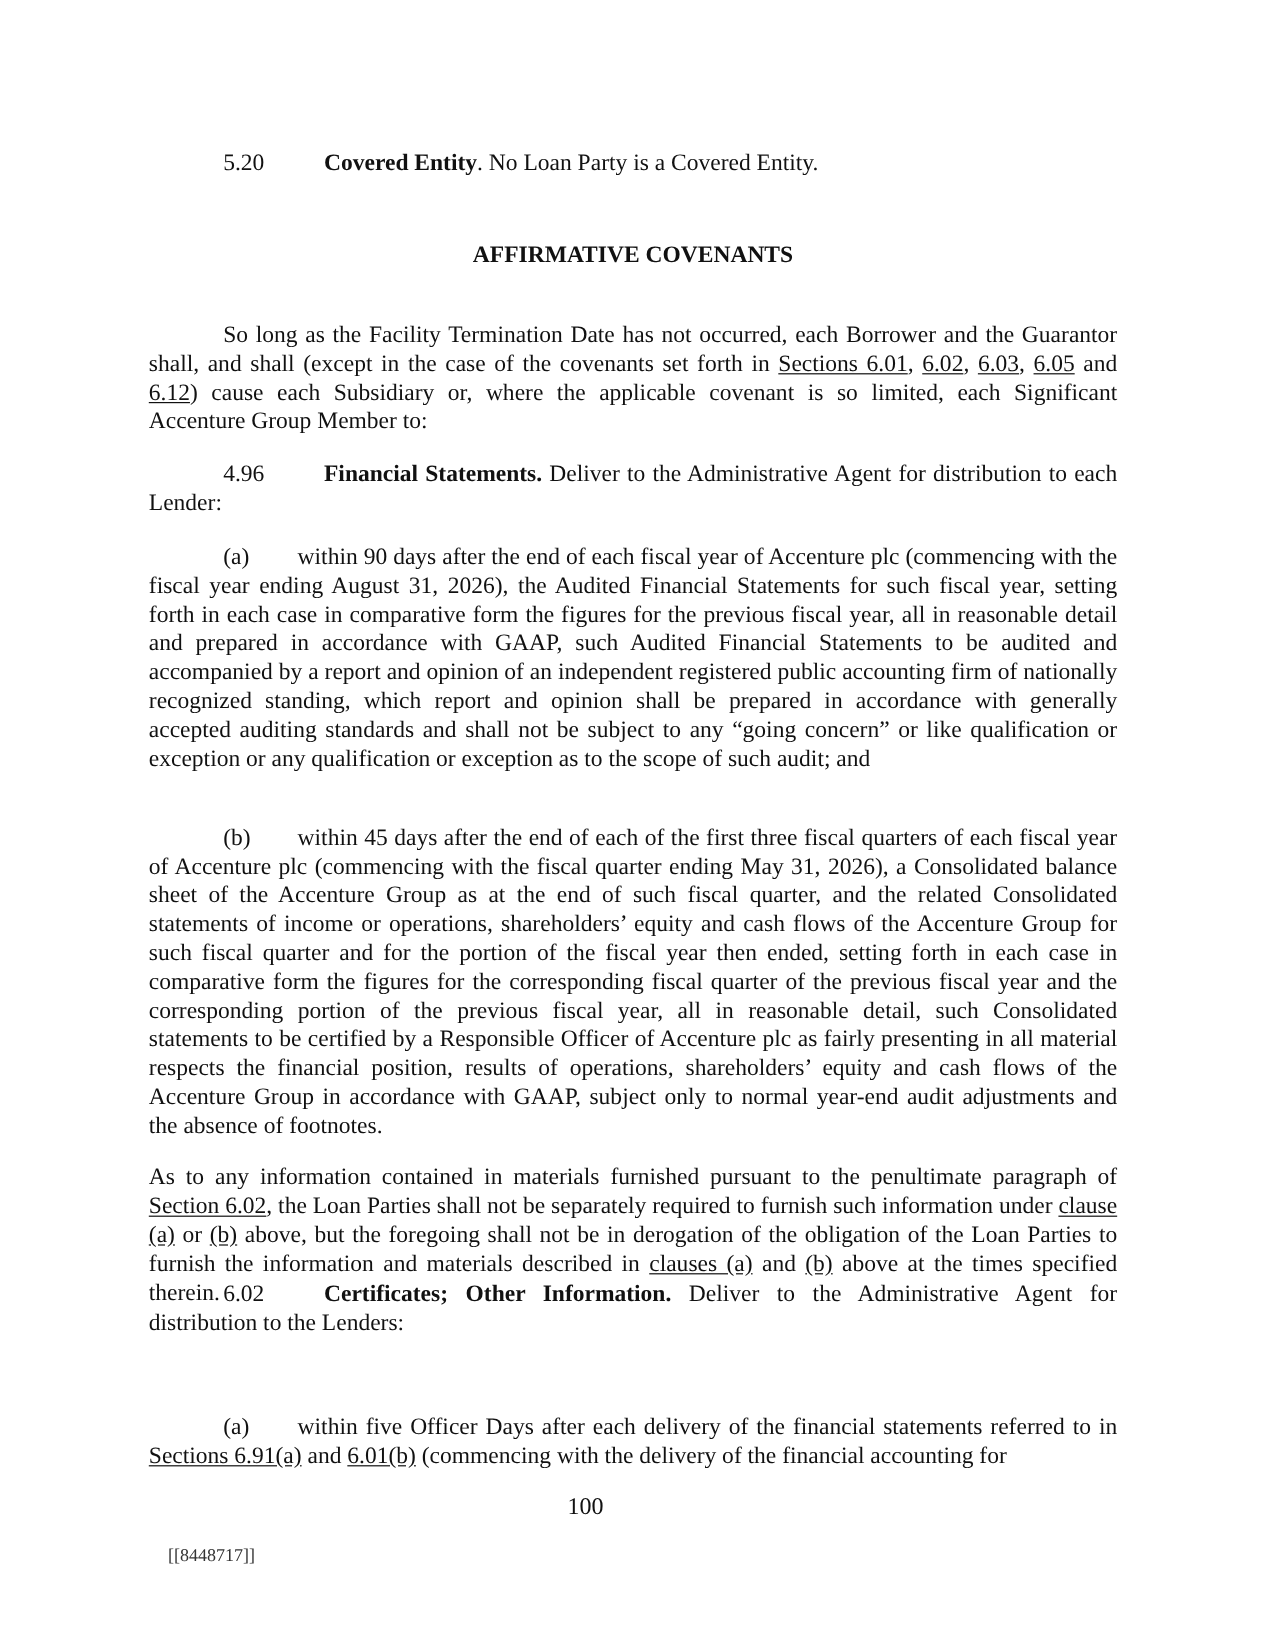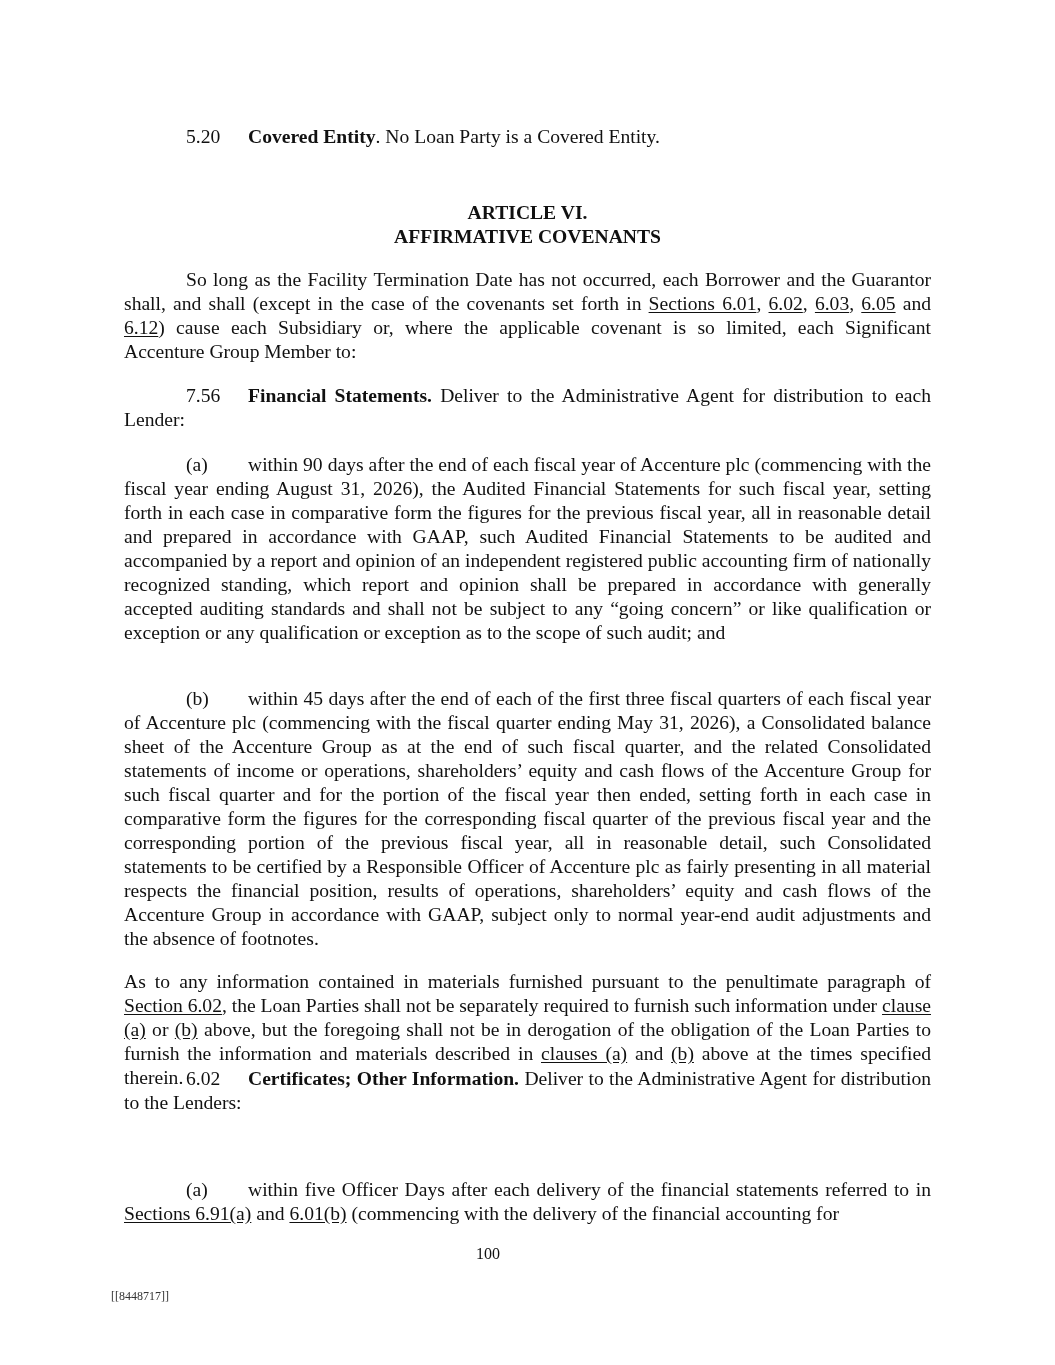--- a/index.html
+++ b/index.html
@@ -8,41 +8,40 @@
     font-family: "Liberation Serif", serif; color: #111111;
   }
   .page { position: absolute; left: 124px; top: 0; width: 807px; }
   .p {
     font-size: 19.6px; line-height: 24px; text-align: justify;
     margin: 0;
   }
   .indent { text-indent: 62px; }
   .num { font-weight: normal; display: inline-block; width: 62px; text-indent: 0; }
   .sub { display: inline-block; width: 62px; text-indent: 0; }
-  b { font-weight: bold; }
+  b { font-weight: bold; margin-left: 22px; }
   u { text-underline-offset: 2px; }
   .center { text-align: center; font-weight: bold; font-size: 19.6px; line-height: 24px; }
-  .pagenum { position: absolute; left: 0; width: 976px; top: 1245px; text-align: center; font-size: 16px; }
-  .docid { position: absolute; left: 111px; top: 1289px; font-size: 12px; color: #333; }
+  .pagenum { position: absolute; left: 0; width: 976px; top: 1245px; text-align: center; font-size: 20px; }
+  .docid { position: absolute; left: 140px; top: 1289px; font-size: 15px; color: #333; }
 </style>
 </head>
 <body>
 
 <div class="page">
 
   <p class="p indent" style="position:absolute; top:125px; width:807px;"><span class="num">5.20</span><b>Covered Entity</b><span>.  No Loan Party is a Covered Entity.</span></p>
 
   <div style="position:absolute; top:201px; width:807px;">
-    <div class="center">ARTICLE VI.</div>
     <div class="center">AFFIRMATIVE COVENANTS</div>
   </div>
 
   <p class="p indent" style="position:absolute; top:268px; width:807px;"><span>So long as the Facility Termination Date has not occurred, each Borrower and the Guarantor shall, and shall (except in the case of the covenants set forth in </span><u>Sections 6.01</u><span>, </span><u>6.02</u><span>, </span><u>6.03</u><span>, </span><u>6.05</u><span> and </span><u>6.12</u><span>) cause each Subsidiary or, where the applicable covenant is so limited, each Significant Accenture Group Member to:</span></p>
 
-  <p class="p indent" style="position:absolute; top:384px; width:807px;"><span class="num">7.56</span><b>Financial Statements.</b><span>  Deliver to the Administrative Agent for distribution to each Lender:</span></p>
+  <p class="p indent" style="position:absolute; top:384px; width:807px;"><span class="num">4.96</span><b>Financial Statements.</b><span>  Deliver to the Administrative Agent for distribution to each Lender:</span></p>
 
   <p class="p indent" style="position:absolute; top:453px; width:807px;"><span class="sub">(a)</span><span>within 90 days after the end of each fiscal year of Accenture plc (commencing with the fiscal year ending August 31, 2026), the Audited Financial Statements for such fiscal year, setting forth in each case in comparative form the figures for the previous fiscal year, all in reasonable detail and prepared in accordance with GAAP, such Audited Financial Statements to be audited and accompanied by a report and opinion of an independent registered public accounting firm of nationally recognized standing, which report and opinion shall be prepared in accordance with generally accepted auditing standards and shall not be subject to any “going concern” or like qualification or exception or any qualification or exception as to the scope of such audit; and</span></p>
 
   <p class="p indent" style="position:absolute; top:687px; width:807px;"><span class="sub">(b)</span><span>within 45 days after the end of each of the first three fiscal quarters of each fiscal year of Accenture plc (commencing with the fiscal quarter ending May 31, 2026), a Consolidated balance sheet of the Accenture Group as at the end of such fiscal quarter, and the related Consolidated statements of income or operations, shareholders’ equity and cash flows of the Accenture Group for such fiscal quarter and for the portion of the fiscal year then ended, setting forth in each case in comparative form the figures for the corresponding fiscal quarter of the previous fiscal year and the corresponding portion of the previous fiscal year, all in reasonable detail, such Consolidated statements to be certified by a Responsible Officer of Accenture plc as fairly presenting in all material respects the financial position, results of operations, shareholders’ equity and cash flows of the Accenture Group in accordance with GAAP, subject only to normal year-end audit adjustments and the absence of footnotes.</span></p>
 
   <p class="p" style="position:absolute; top:970px; width:807px;"><span>As to any information contained in materials furnished pursuant to the penultimate paragraph of </span><u>Section 6.02</u><span>, the Loan Parties shall not be separately required to furnish such information under </span><u>clause (a)</u><span> or </span><u>(b)</u><span> above, but the foregoing shall not be in derogation of the obligation of the Loan Parties to furnish the information and materials described in </span><u>clauses (a)</u><span> and </span><u>(b)</u><span> above at the times specified therein.</span></p>
 
   <p class="p indent" style="position:absolute; top:1067px; width:807px;"><span class="num">6.02</span><b>Certificates; Other Information.</b><span>  Deliver to the Administrative Agent for distribution to the Lenders:</span></p>
 
   <p class="p indent" style="position:absolute; top:1178px; width:807px;"><span class="sub">(a)</span><span>within five Officer Days after each delivery of the financial statements referred to in </span><u>Sections 6.91(a)</u><span> and </span><u>6.01(b)</u><span> (commencing with the delivery of the financial accounting for</span></p>

